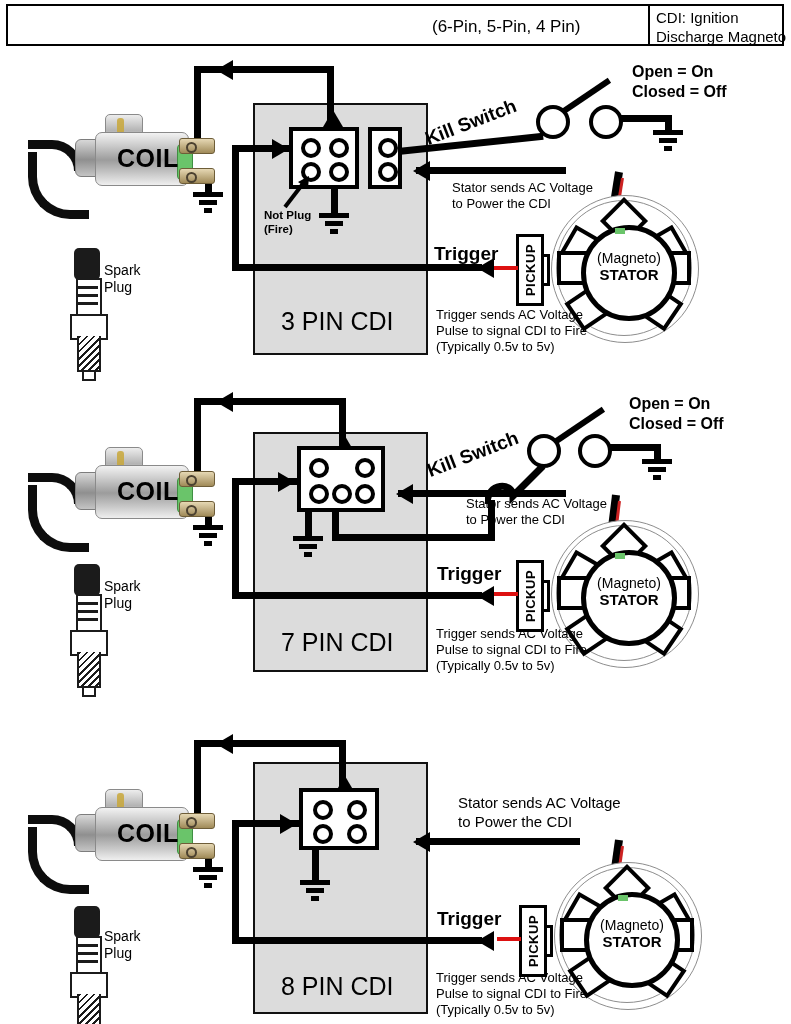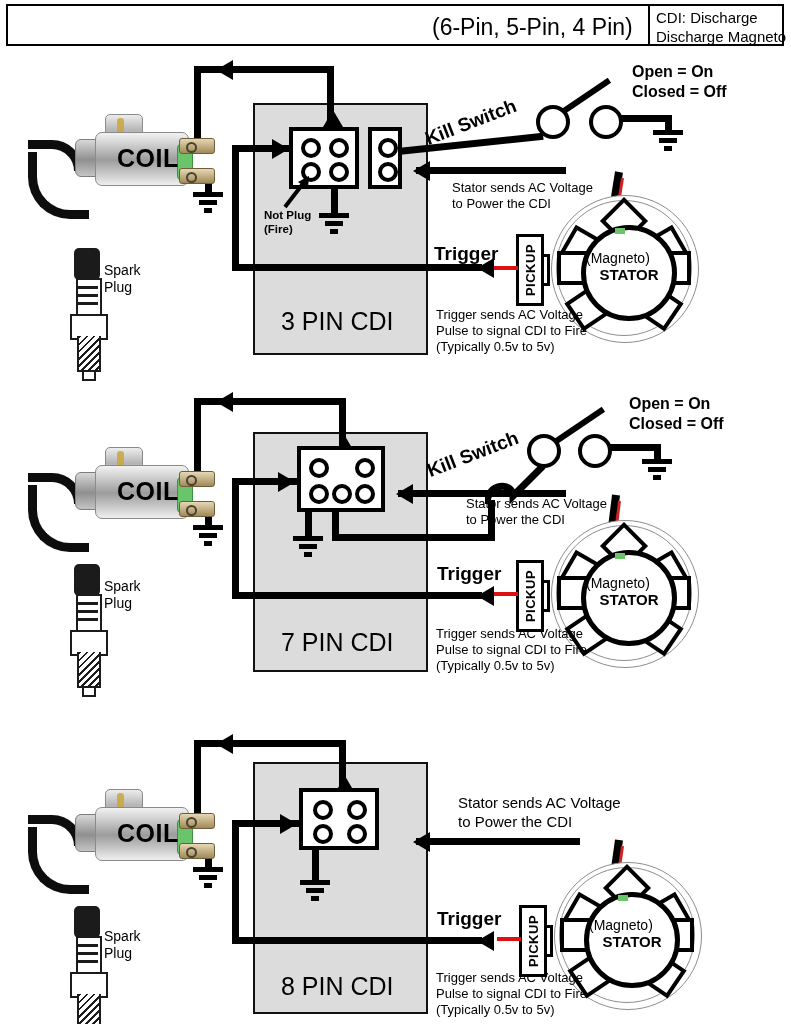--- a/index.html
+++ b/index.html
@@ -4,21 +4,21 @@
 <style>
   html,body{margin:0;padding:0;background:#fff;}
   body{width:791px;height:1024px;position:relative;overflow:hidden;
        font-family:"Liberation Sans","DejaVu Sans",sans-serif;color:#000;}
 
   
   .header{position:absolute;left:6px;top:4px;width:778px;height:42px;
           border:2px solid #000;box-sizing:border-box;background:#fff;}
   .hdr-title{position:absolute;left:10px;top:1px;font-size:31px;line-height:38px;
              letter-spacing:.2px;white-space:nowrap;}
-  .hdr-sub{position:absolute;left:424px;top:10px;font-size:23px;line-height:22px;
+  .hdr-sub{position:absolute;left:424px;top:10px;font-size:17px;line-height:22px;
            white-space:nowrap;}
   .hdr-divider{position:absolute;left:640px;top:0;width:2px;height:100%;background:#000;}
   .hdr-legend{position:absolute;left:648px;top:2px;font-size:15px;line-height:19px;
               white-space:nowrap;}
 
   
   .diagram{position:absolute;left:0;width:791px;}
   .cdi-box{position:absolute;background:#dcdcdc;border:2px solid #111;box-sizing:border-box;}
   .cdi-label{position:absolute;font-size:25px;white-space:nowrap;}
 
@@ -72,21 +72,21 @@
   .pickup-red{position:absolute;height:4px;background:#d11;z-index:8;}
 
   
   .stator{position:absolute;z-index:4;}
   .stator .ring-o{position:absolute;left:0;top:0;width:100%;height:100%;
                   border:1.5px solid #8d8d8d;border-radius:50%;background:#fff;}
   .stator .ring-i{position:absolute;left:5px;top:5px;right:5px;bottom:5px;
                   border:1.5px solid #8d8d8d;border-radius:50%;}
   .stator .hub{position:absolute;left:50%;top:50%;width:86px;height:86px;margin:-43px 0 0 -43px;
                border:5px solid #000;border-radius:50%;background:#fff;z-index:3;}
-  .stator .hub b{position:absolute;left:0;right:0;top:20px;
+  .stator .hub b{position:absolute;left:0;right:0;top:20px;text-align:center;
                  font-size:14px;font-weight:normal;}
   .stator .hub u{position:absolute;left:0;right:0;top:36px;text-align:center;
                  font-size:15px;font-weight:bold;text-decoration:none;}
   .pole{position:absolute;width:34px;height:34px;border:4px solid #000;background:#fff;
         box-sizing:border-box;}
   .stator-lead{position:absolute;width:8px;background:#000;z-index:2;}
   .stator-lead-red{position:absolute;width:3px;background:#c22;z-index:2;}
   .stator-green{position:absolute;width:10px;height:6px;background:#6ac46a;z-index:5;}
 
   
@@ -128,21 +128,21 @@
     border-top:none;}
   .sp-label{position:absolute;font-size:14px;line-height:17px;white-space:nowrap;}
 </style>
 </head>
 <body>
 
 <div class="header">
   <div class="hdr-sub">(6-Pin, 5-Pin, 4 Pin)</div>
   <div class="hdr-divider"></div>
   <div class="hdr-legend">
-    <div>CDI: Discharge</div>
+    <div>CDI: Ignition</div>
     <div>Discharge Magneto</div>
   </div>
 </div>
 
 <div class="diagram" id="d1" style="top:0;height:370px;">
 
   <div class="cdi-box" style="left:253px;top:103px;width:175px;height:252px;"></div>
   <div class="cdi-label" style="left:281px;top:307px;">3 PIN CDI</div>
 
   <div class="conn" style="left:289px;top:127px;width:70px;height:62px;">

